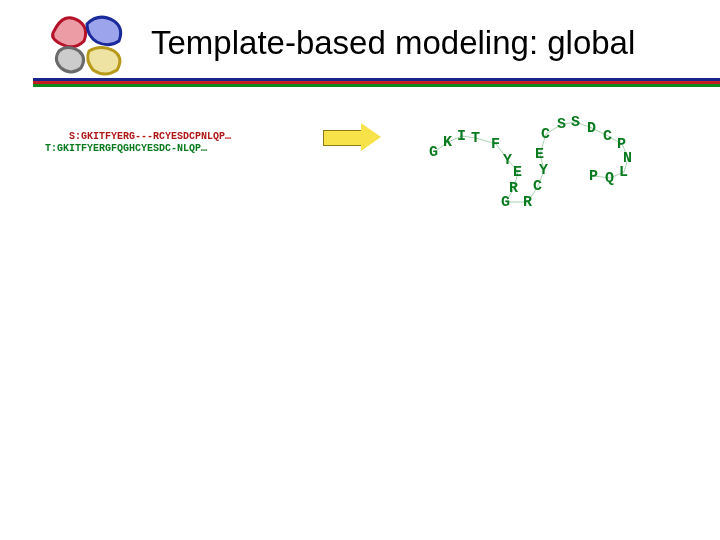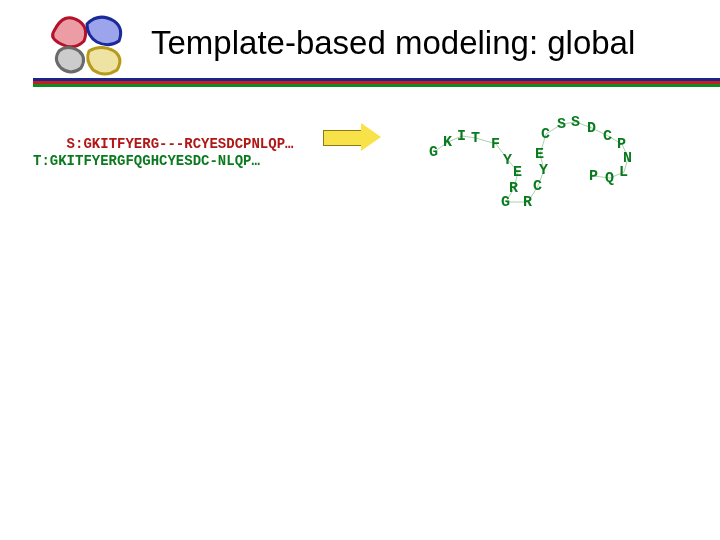--- a/index.html
+++ b/index.html
@@ -42,23 +42,23 @@
     flex-direction: column;
     gap: 0;
   }
   .rule .line {
     height: 3px;
     width: 100%;
   }
   .seq-block {
     position: absolute;
     top: 118px;
-    left: 0;
+    left: 12px;
     font-family: "Courier New", monospace;
-    font-size: 14px;
+    font-size: 10px;
     font-weight: bold;
     line-height: 1.25;
     white-space: pre;
   }
   .seq-s { color: #b01717; }
   .seq-t { color: #0a7a1f; }
   .arrow {
     position: absolute;
     top: 126px;
     left: 290px;

